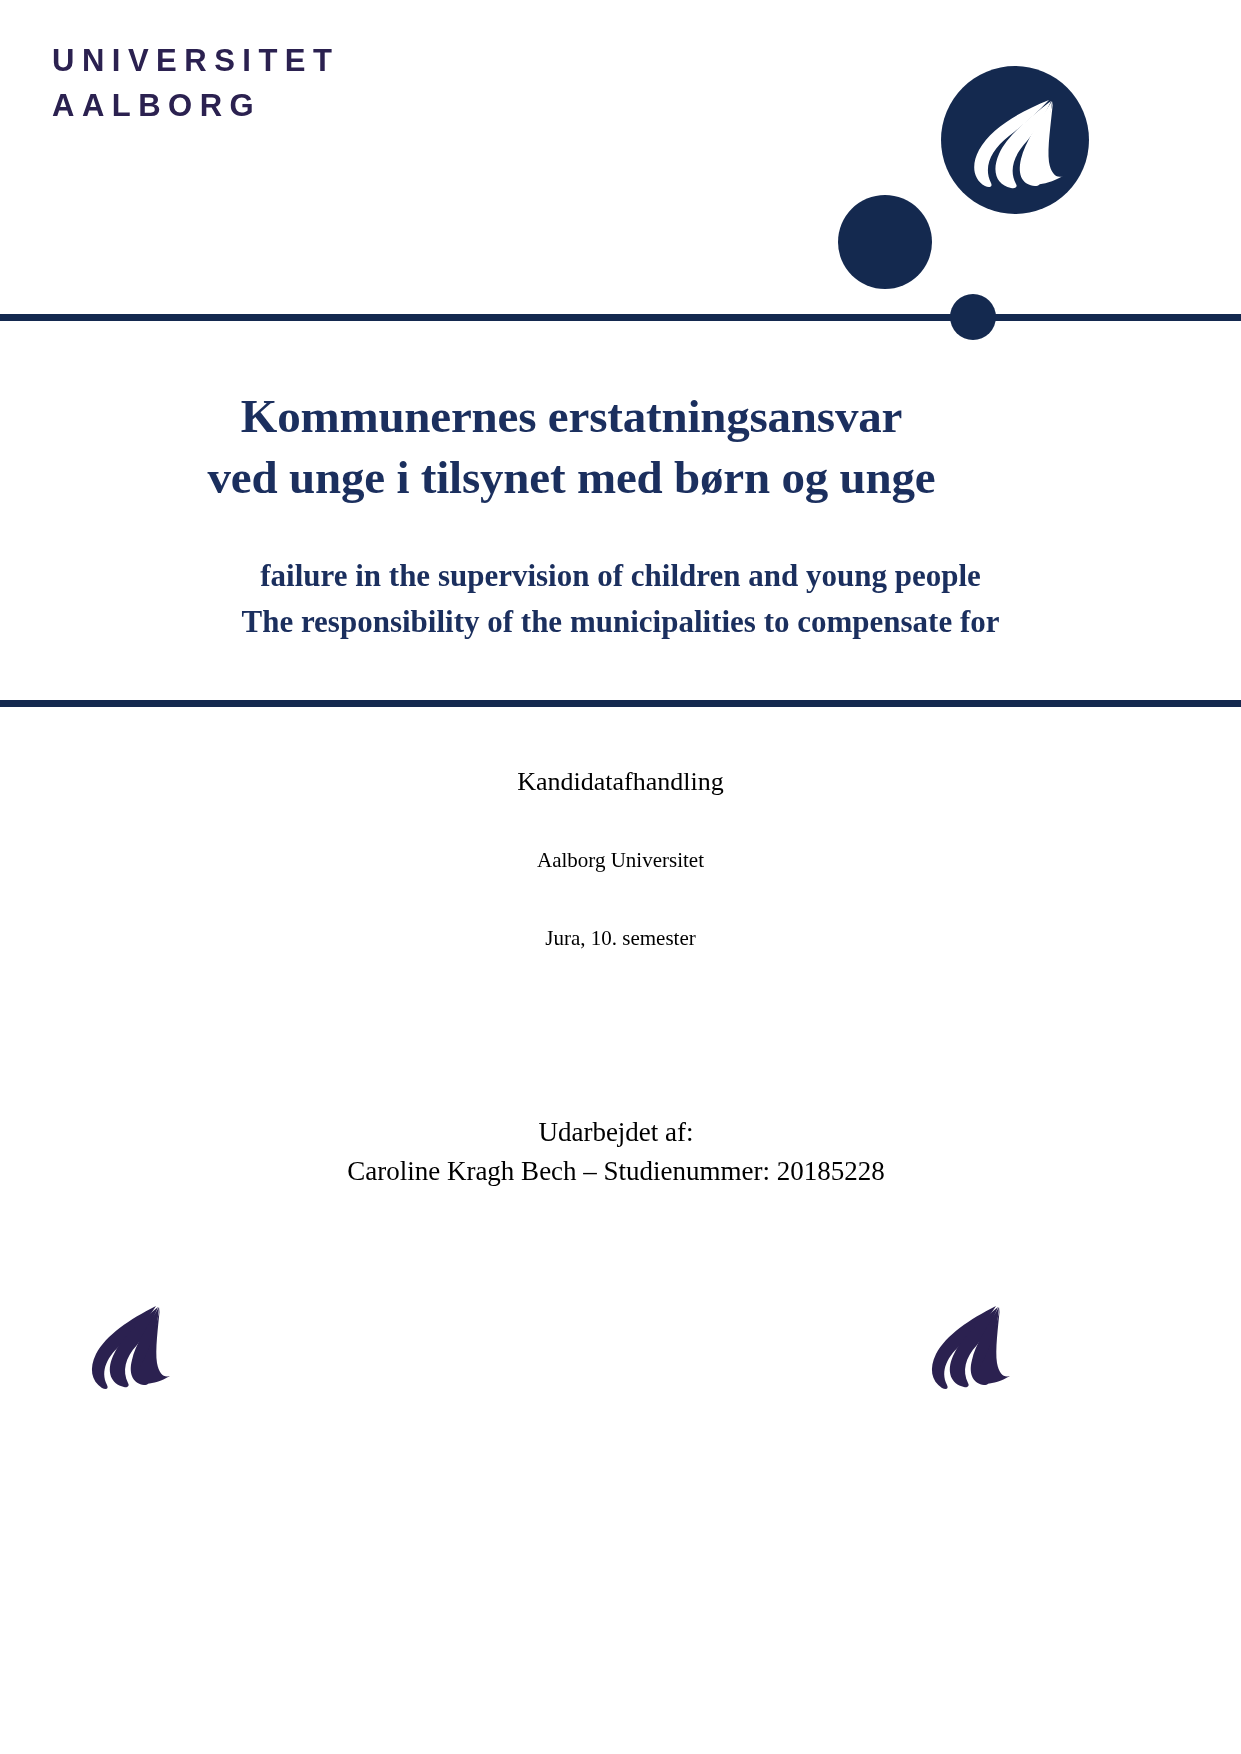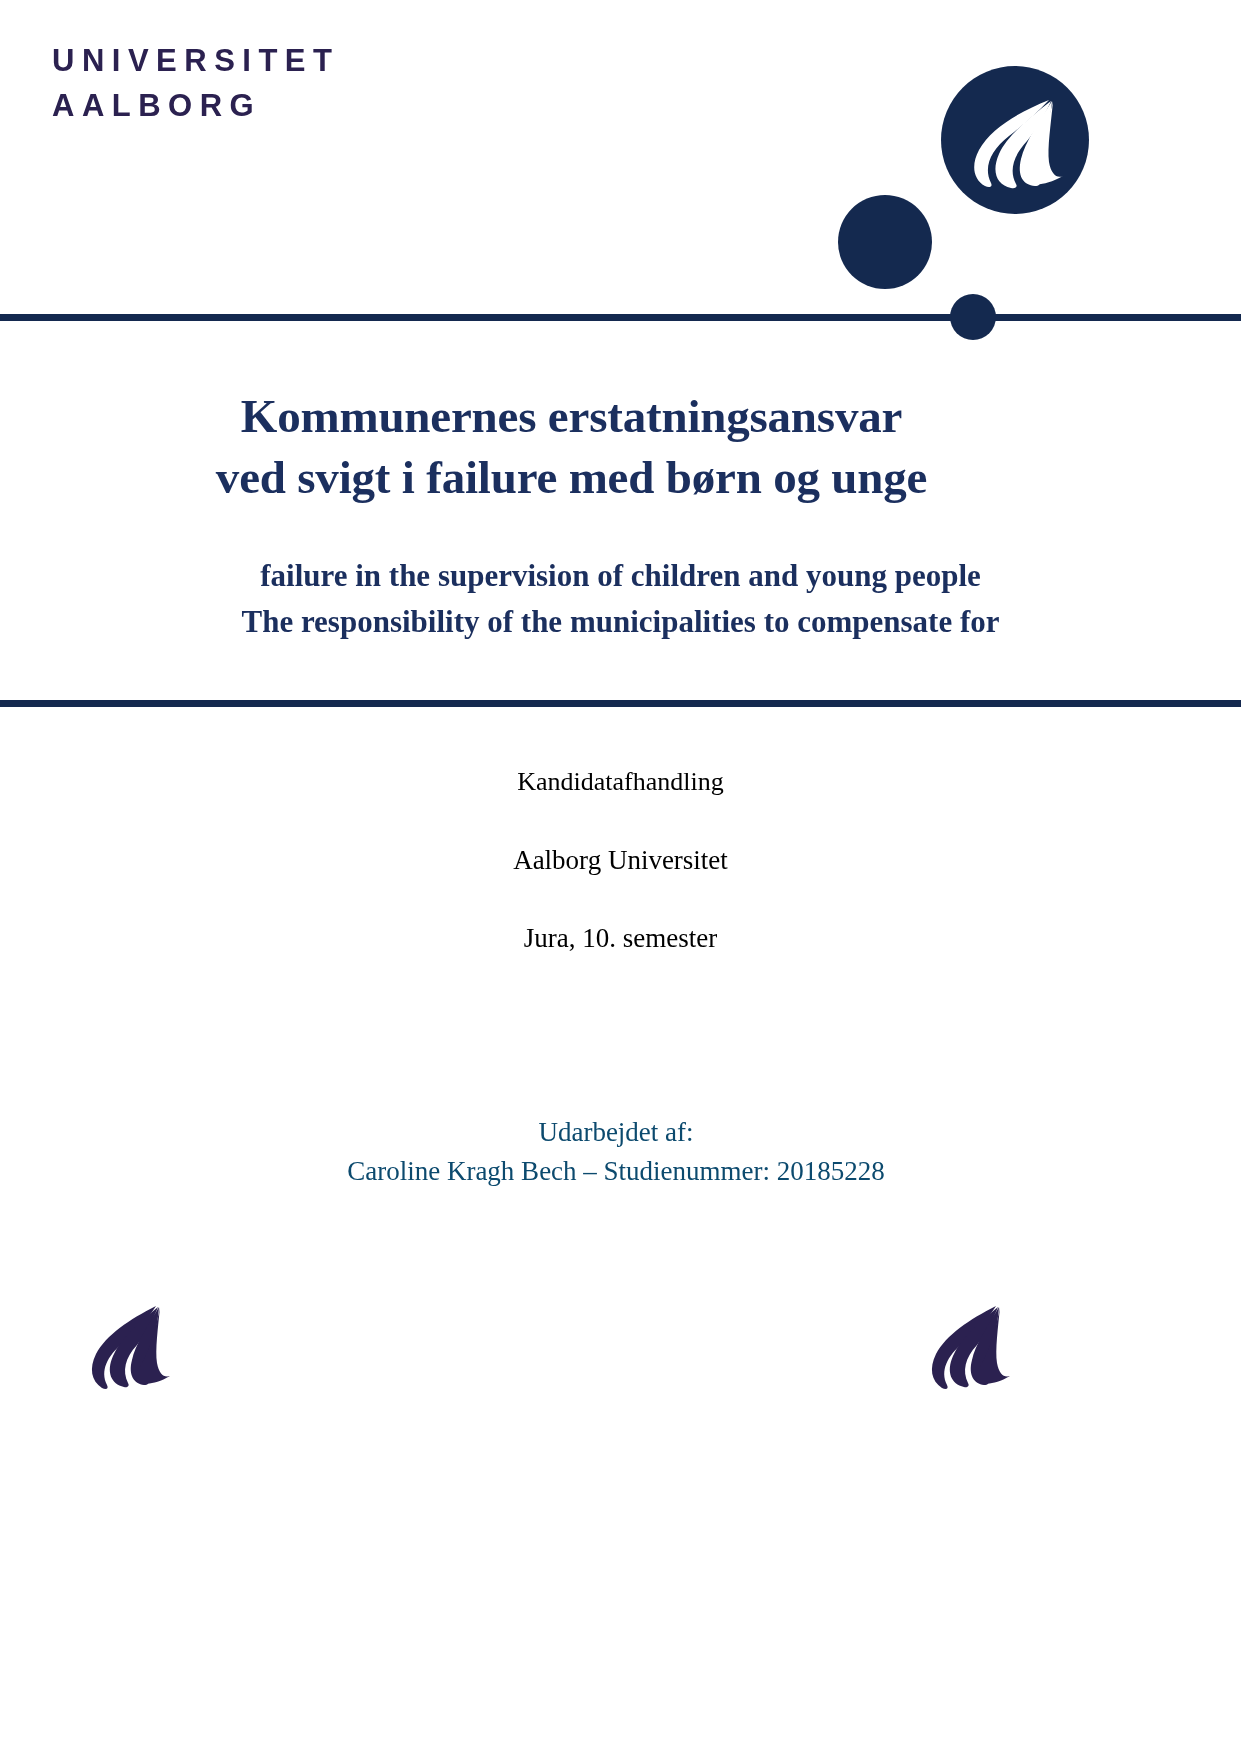--- a/index.html
+++ b/index.html
@@ -113,33 +113,33 @@
     text-align: center;
     color: #000000;
   }
   .info-heading {
     font-weight: normal;
     font-size: 26px;
     line-height: 34px;
     margin-bottom: 44px;
   }
   .info-line {
-    font-size: 27px;
+    font-size: 21px;
     line-height: 34px;
     margin-bottom: 44px;
   }
   .info-line.last { margin-bottom: 4px; }
 
   .author-block {
     position: absolute;
     left: 0;
     top: 1113px;
     width: 1232px;
     text-align: center;
-    color: #0c4a6e;
+    color: #000000;
   }
   .author-line {
     font-size: 27px;
     line-height: 39px;
   }
 
   
   .footer-logo {
     position: absolute;
     width: 104px;
@@ -171,21 +171,21 @@
         <path d="M112 35 C110 58 106 82 108 96 C110 108 116 113 122 110 C100 122 86 120 80 110 C92 98 104 70 112 35 Z"></path>
       </g>
     </svg>
   </div>
 </div>
 
 <div class="rule rule-top"></div>
 
 <div class="title-block">
   <div class="title-line">Kommunernes erstatningsansvar</div>
-  <div class="title-line">ved svigt i failure med børn og unge</div>
+  <div class="title-line">ved unge i tilsynet med børn og unge</div>
 </div>
 
 <div class="subtitle-block">
   <div class="subtitle-line">failure in the supervision of children and young people</div>
   <div class="subtitle-line">The responsibility of the municipalities to compensate for</div>
 </div>
 
 <div class="rule rule-bottom"></div>
 
 <div class="info-block">

